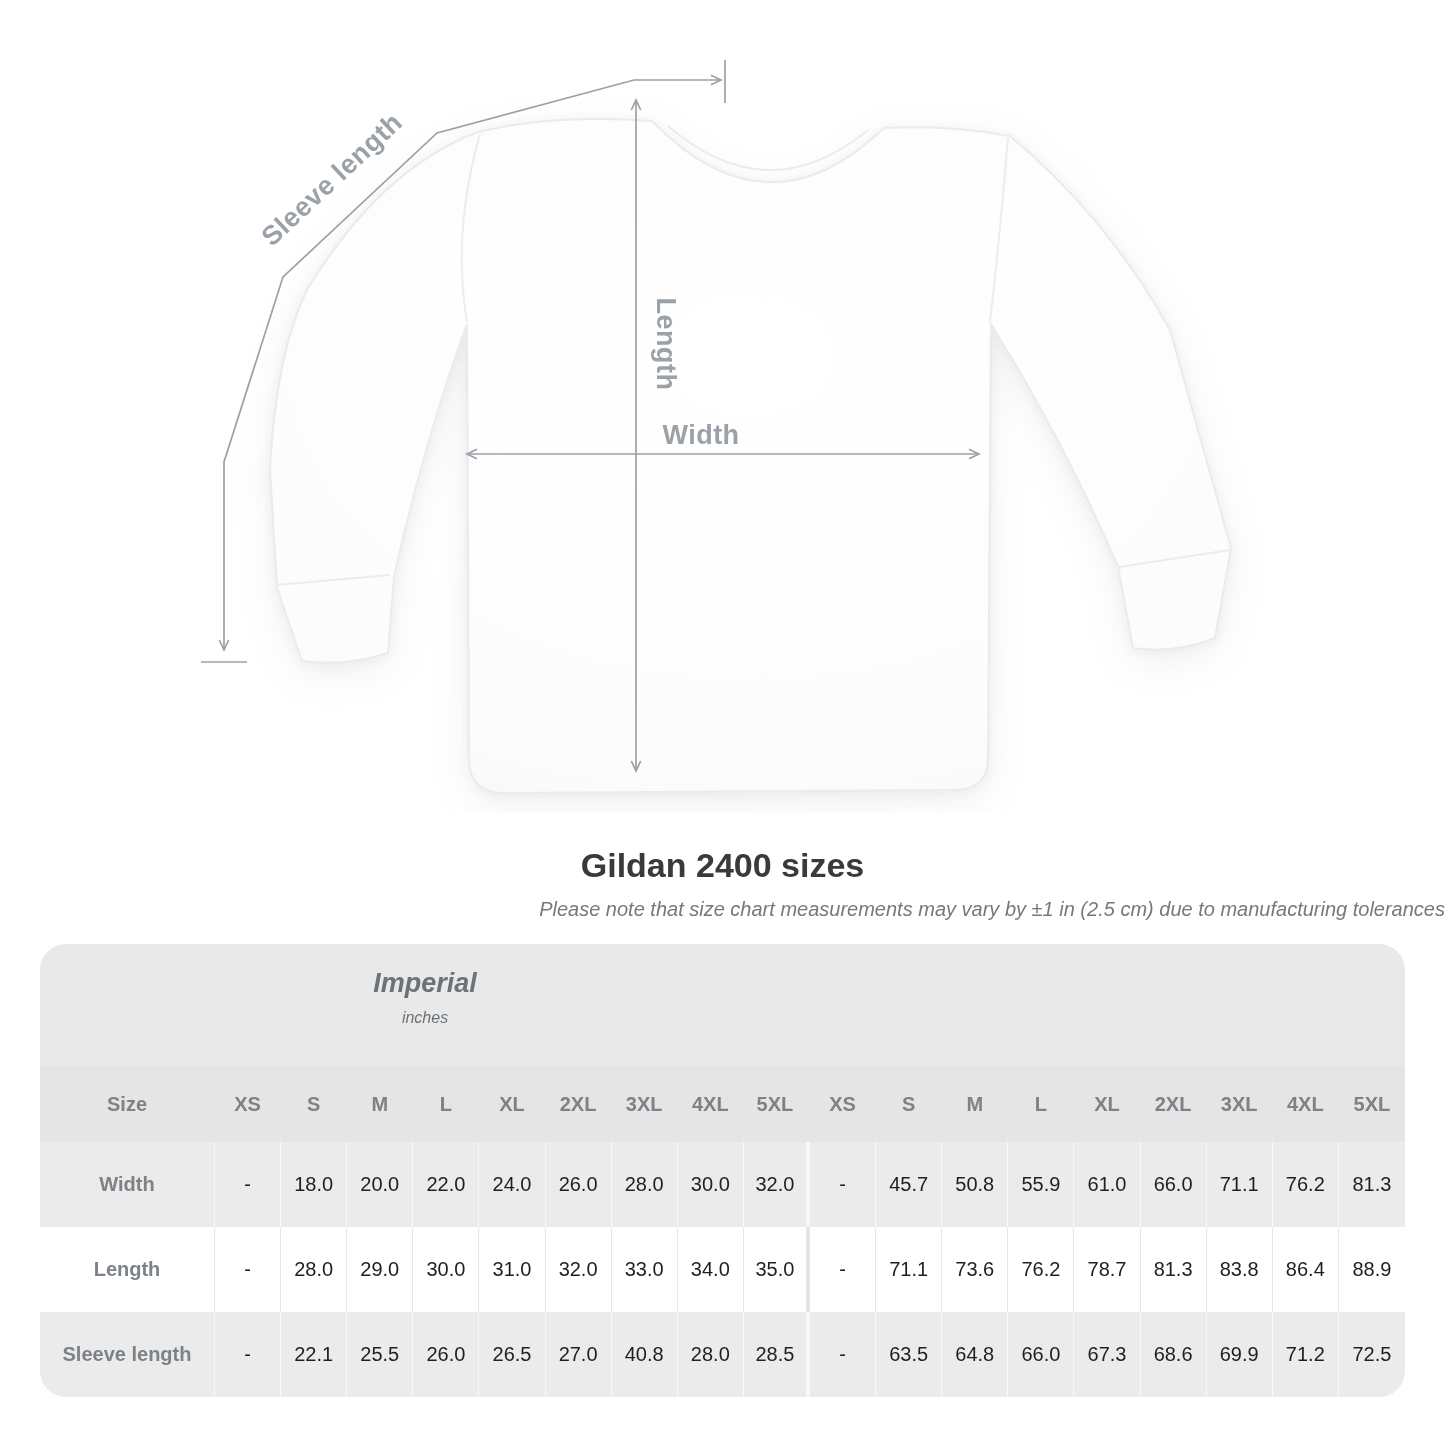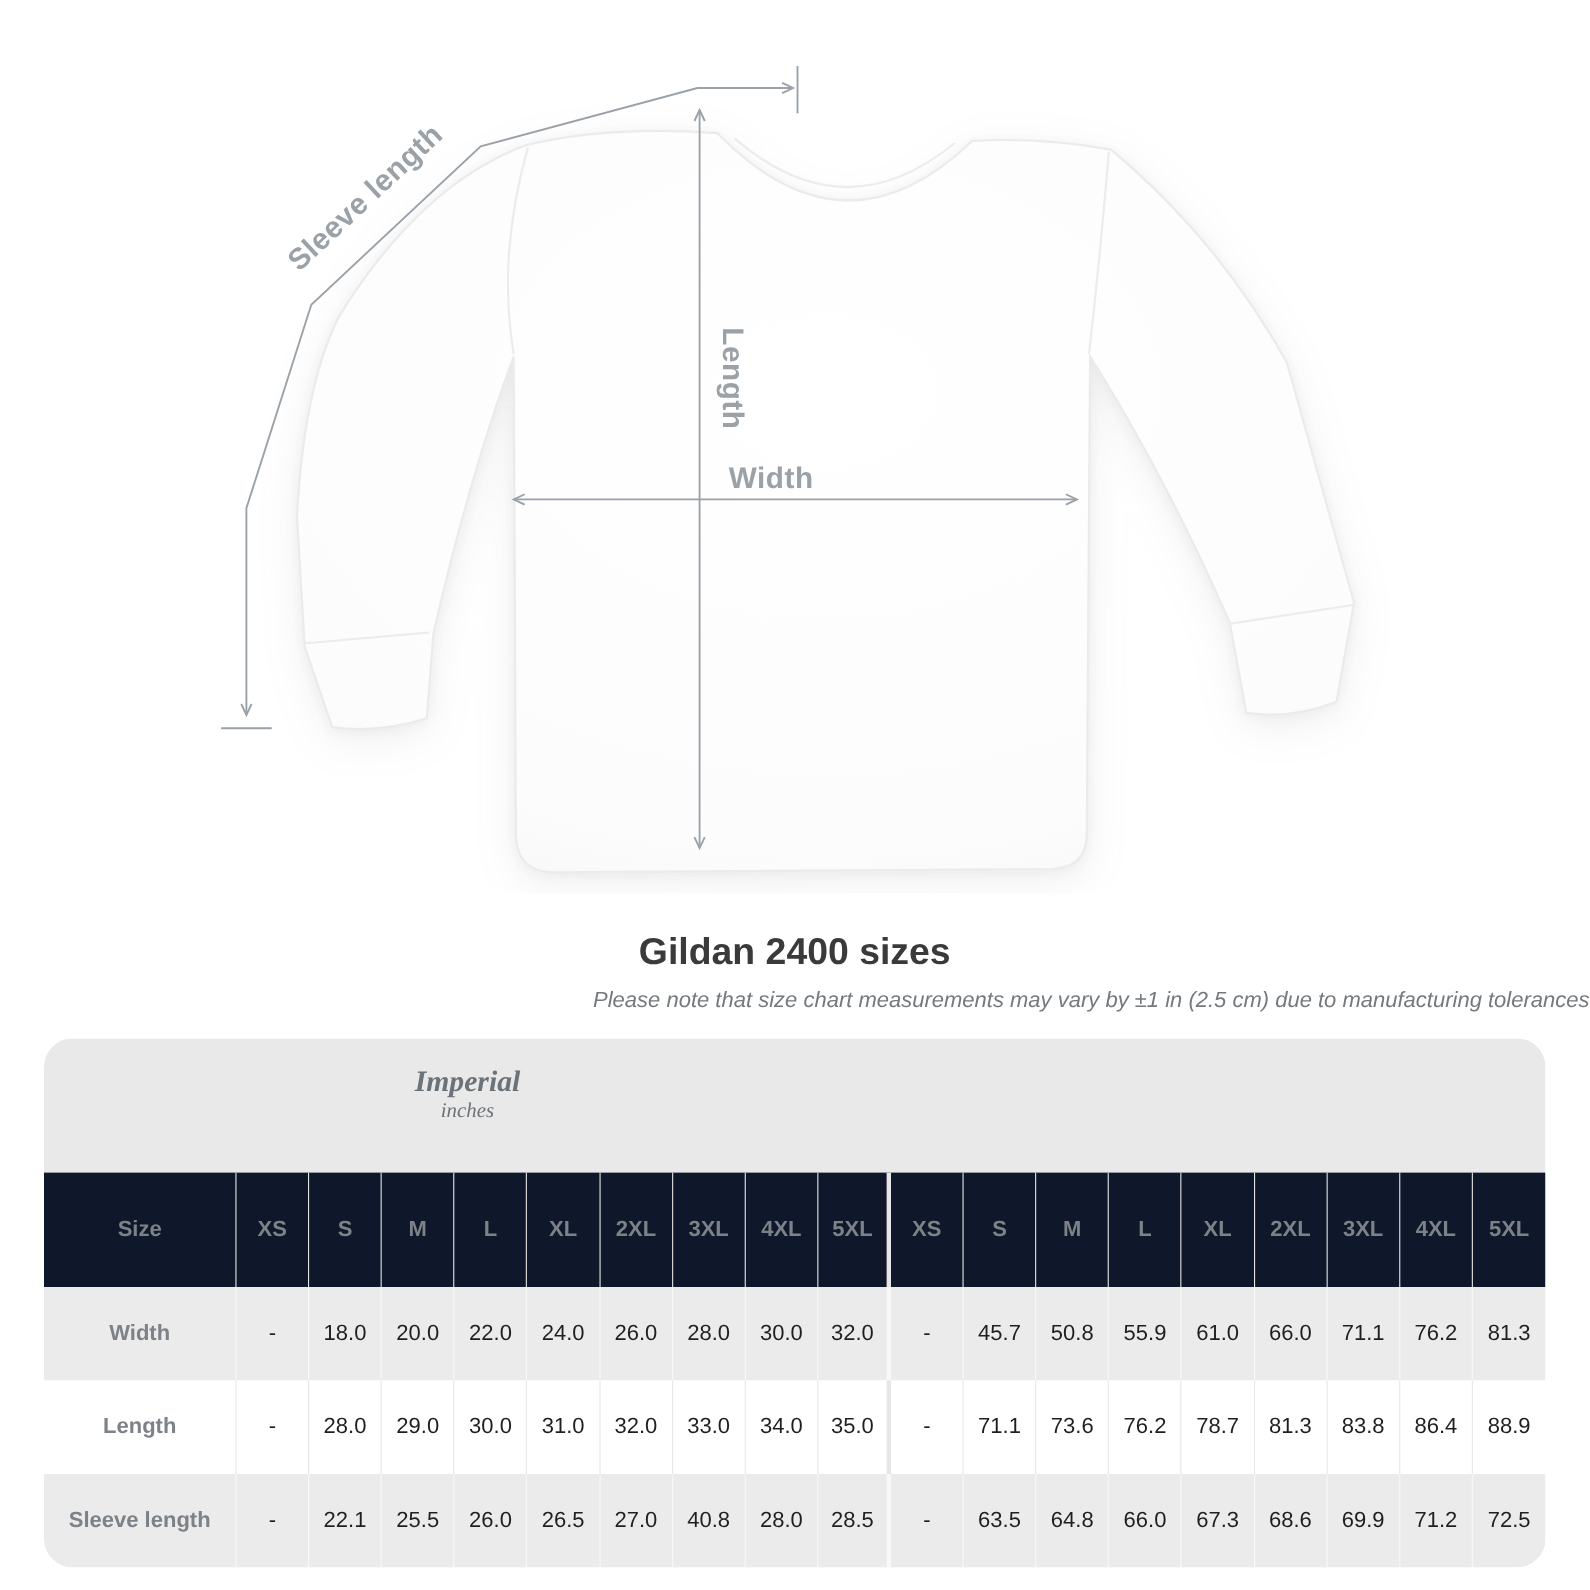--- a/index.html
+++ b/index.html
@@ -17,25 +17,25 @@
              font-weight:bold;font-size:27px;letter-spacing:.5px;}
   
   .title{margin:36px 0 0;text-align:center;font-size:34px;line-height:1;font-weight:bold;
          color:var(--c-title,#3a3a3a);}
   .note{margin:15px 0 0;text-align:right;font-size:20px;line-height:1.2;font-style:italic;
         color:var(--c-note,#74797d);}
   
   .size-table{width:1365px;margin:23px auto 0;border-radius:26px;overflow:hidden;}
   .band{height:122px;background:var(--c-band_bg,#e9e9e9);display:grid;grid-template-columns:770px 1fr;
         text-align:center;}
-  .band-col{padding-top:24px;font-family:Liberation Serif, serif;}
+  .band-col{padding-top:24px;}
   .band-title{font-size:27px;font-weight:bold;font-style:italic;color:var(--c-band_text,#6c7378);}
-  .band-sub{font-size:19px;font-style:italic;color:var(--c-band_text,#6c7378);}
+  .band-sub{font-size:16px;font-style:italic;color:var(--c-band_text,#6c7378);margin-top:10px;}
   .row{display:grid;grid-template-columns:175px repeat(18,1fr);}
-  .size-row{height:104px;background:#0f172a;--sep:#e6e6e6;}
+  .size-row{height:76px;background:#e5e5e5;--sep:#e6e6e6;}
   .data-row{height:85px;background:#fff;--sep:#e6e6e6;}
   .data-row.alt{background:var(--c-alt_row_bg,#ebebeb);--sep:#f8f8f8;}
   .c{display:flex;align-items:center;justify-content:center;border-right:1px solid var(--sep);
      font-size:20px;color:var(--c-value_text,#1f1f1f);}
   .c:last-child{border-right:none;}
   .c.gsep{border-right-width:4px;}
   .rowlabel{font-weight:bold;color:var(--c-label_text,#7c8287);}
   .size-row .c{font-weight:bold;color:var(--c-label_text,#7c8287);}
 </style>
 </head>

